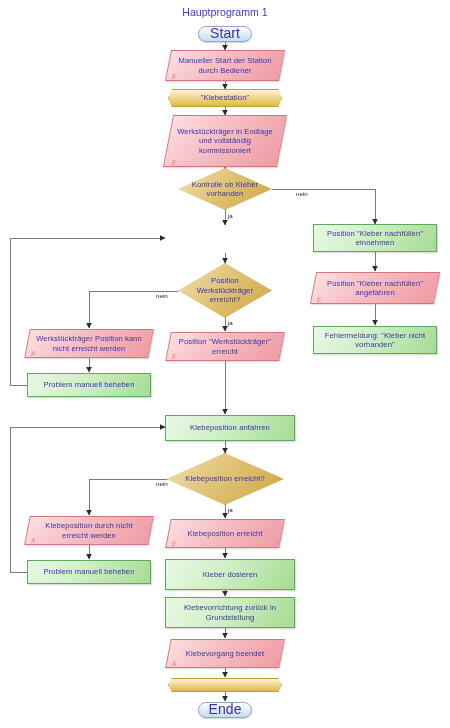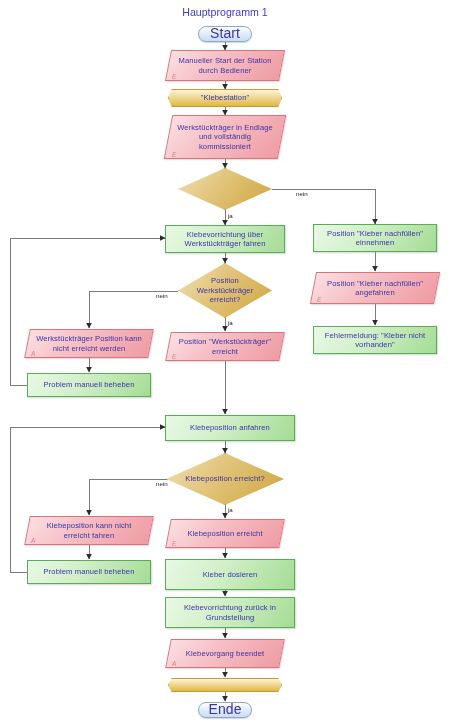--- a/index.html
+++ b/index.html
@@ -187,35 +187,33 @@
     <div class="pshape"></div>
     <span class="txt">Manueller Start der Station durch Bediener</span>
     <span class="mark">E</span>
   </div>
 
   <div class="node banner" style="left:168px; top:89px; width:114px; height:18px;">
     <div class="bshape"></div>
     <span class="txt">"Klebestation"</span>
   </div>
 
-  <div class="node para" style="left:168px; top:115px; width:114px; height:44px;">
+  <div class="node para" style="left:168px; top:115px; width:114px; height:52px;">
     <div class="pshape"></div>
     <span class="txt">Werkstückträger in Endlage und vollständig kommissioniert</span>
     <span class="mark">E</span>
   </div>
 
   <div class="node dec" style="left:178px; top:168px; width:94px; height:42px;">
     <div class="dshape"></div>
+    <span class="txt">Kontrolle ob Kleber vorhanden</span>
   </div>
   <div class="elabel" style="left:296px; top:190px;">nein</div>
   <div class="elabel" style="left:228px; top:212px;">ja</div>
 
-  <div class="node proc" style="left:165px; top:225px; width:120px; height:28px;">
-    <span class="txt">Klebevorrichtung über Werkstückträger fahren</span>
-  </div>
 
   <div class="node proc" style="left:313px; top:224px; width:124px; height:28px;">
     <span class="txt">Position "Kleber nachfüllen" einnehmen</span>
   </div>
 
   <div class="node para" style="left:313px; top:272px; width:124px; height:32px;">
     <div class="pshape"></div>
     <span class="txt">Position "Kleber nachfüllen" angefahren</span>
     <span class="mark">E</span>
   </div>
@@ -253,21 +251,21 @@
 
   <div class="node dec" style="left:166px; top:453px; width:118px; height:52px;">
     <div class="dshape"></div>
     <span class="txt">Klebeposition erreicht?</span>
   </div>
   <div class="elabel" style="left:156px; top:480px;">nein</div>
   <div class="elabel" style="left:228px; top:506px;">ja</div>
 
   <div class="node para" style="left:27px; top:516px; width:124px; height:29px;">
     <div class="pshape"></div>
-    <span class="txt">Klebeposition kann nicht erreicht fahren</span>
+    <span class="txt">Klebeposition durch nicht erreicht werden</span>
     <span class="mark">A</span>
   </div>
 
   <div class="node proc" style="left:27px; top:560px; width:124px; height:24px;">
     <span class="txt">Problem manuell beheben</span>
   </div>
 
   <div class="node para" style="left:168px; top:519px; width:114px; height:29px;">
     <div class="pshape"></div>
     <span class="txt">Klebeposition erreicht</span>

